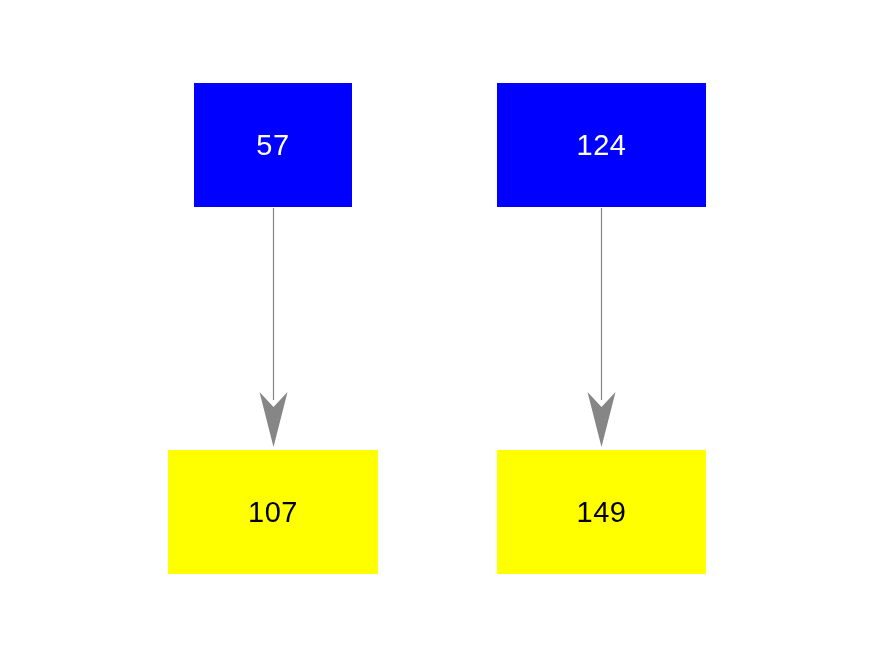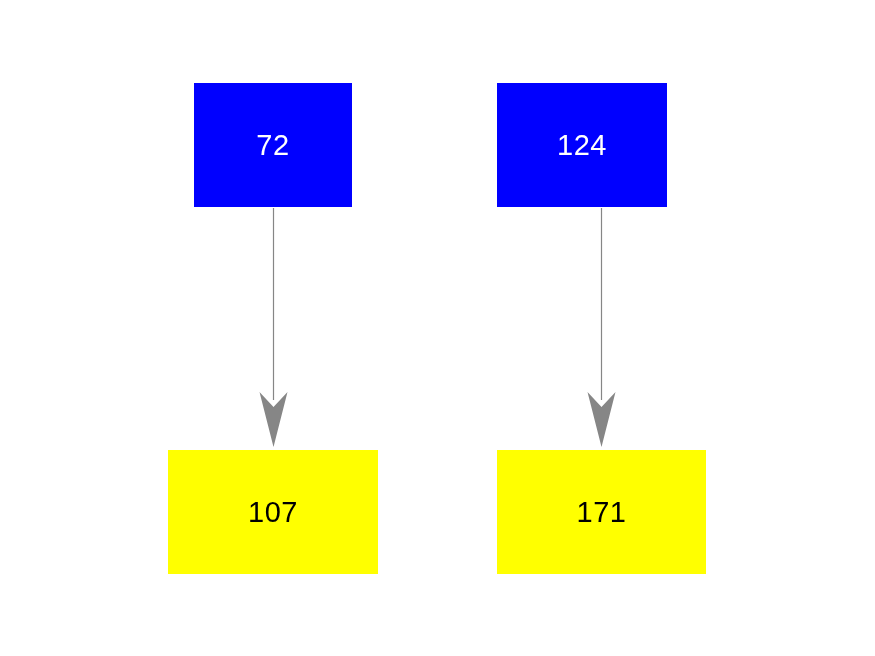--- a/index.html
+++ b/index.html
@@ -45,28 +45,28 @@
       <line x1="273.5" y1="208" x2="273.5" y2="400" stroke-width="1.2" style="stroke: rgb(134, 134, 134);"></line>
       <polygon points="259.5,392 273.5,447 287.5,392 273.5,407" style="fill: rgb(134, 134, 134);"></polygon>
     </g>
     <g>
       <line x1="601.5" y1="208" x2="601.5" y2="400" stroke-width="1.2" style="stroke: rgb(134, 134, 134);"></line>
       <polygon points="587.5,392 601.5,447 615.5,392 601.5,407" style="fill: rgb(134, 134, 134);"></polygon>
     </g>
   </svg>
 
   <div class="node" style="left: 194px; top: 83px; width: 158px; height: 124px; background: rgb(0, 0, 255); color: rgb(255, 255, 255);">
-    <span class="node-label">72</span>
+    <span class="node-label">57</span>
   </div>
 
-  <div class="node" style="left: 497px; top: 83px; width: 170px; height: 124px; background: rgb(0, 0, 255); color: rgb(255, 255, 255); text-align: center;">
+  <div class="node" style="left: 497px; top: 83px; width: 209px; height: 124px; background: rgb(0, 0, 255); color: rgb(255, 255, 255); text-align: center;">
     <span class="node-label">124</span>
   </div>
 
   <div class="node" style="left: 168px; top: 450px; width: 210px; height: 124px; background: rgb(255, 255, 0); color: rgb(0, 0, 0);">
     <span class="node-label">107</span>
   </div>
 
   <div class="node" style="left: 497px; top: 450px; width: 209px; height: 124px; background: rgb(255, 255, 0); color: rgb(0, 0, 0);">
-    <span class="node-label">171</span>
+    <span class="node-label">149</span>
   </div>
 
 </div>
 
 </body></html>

